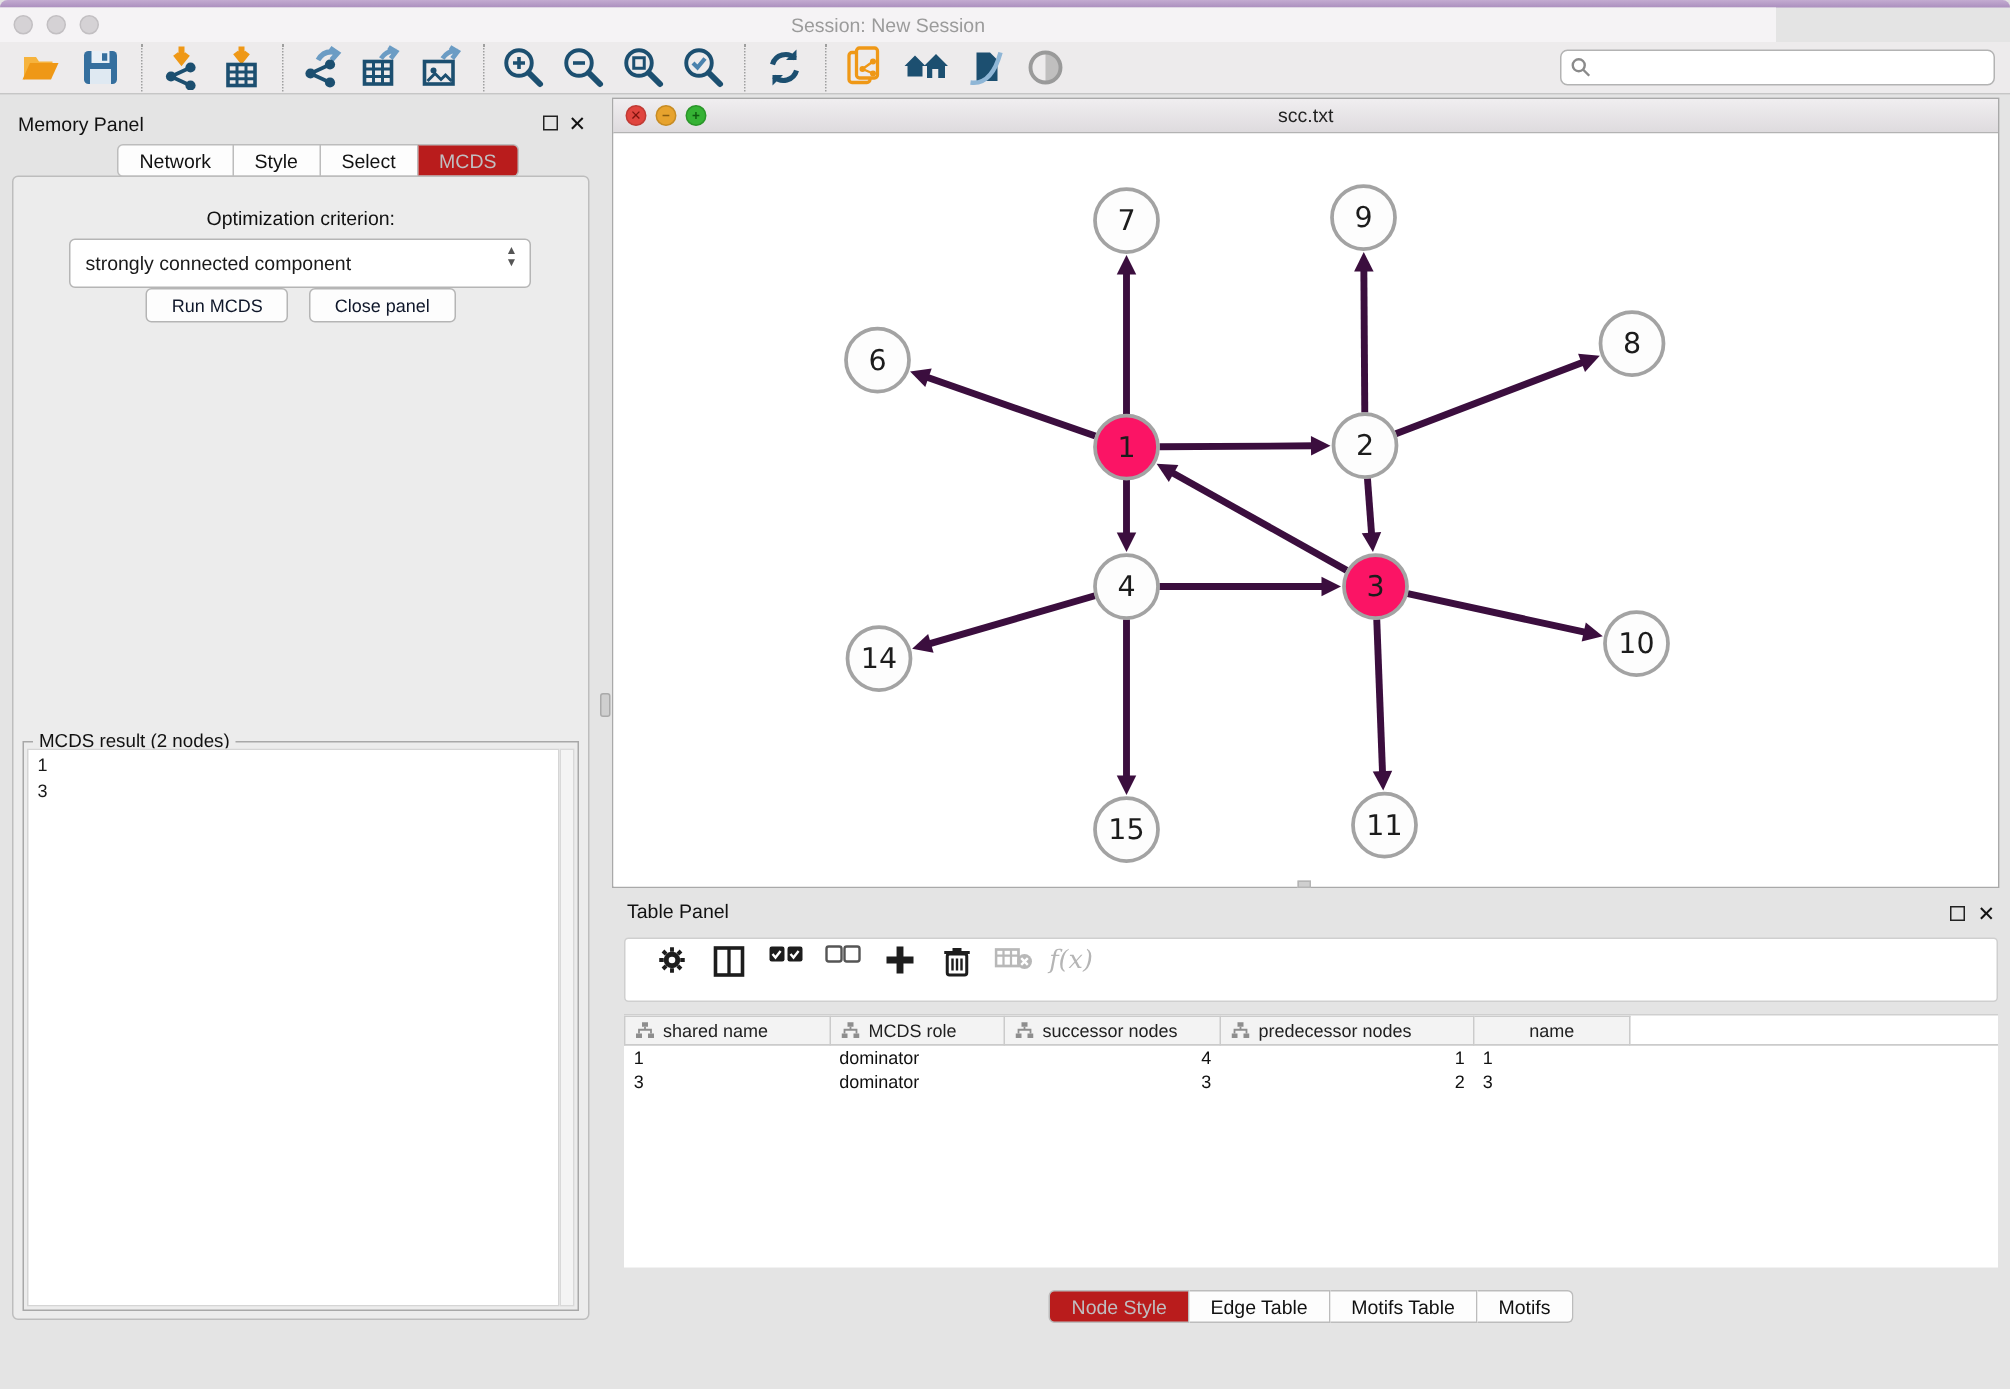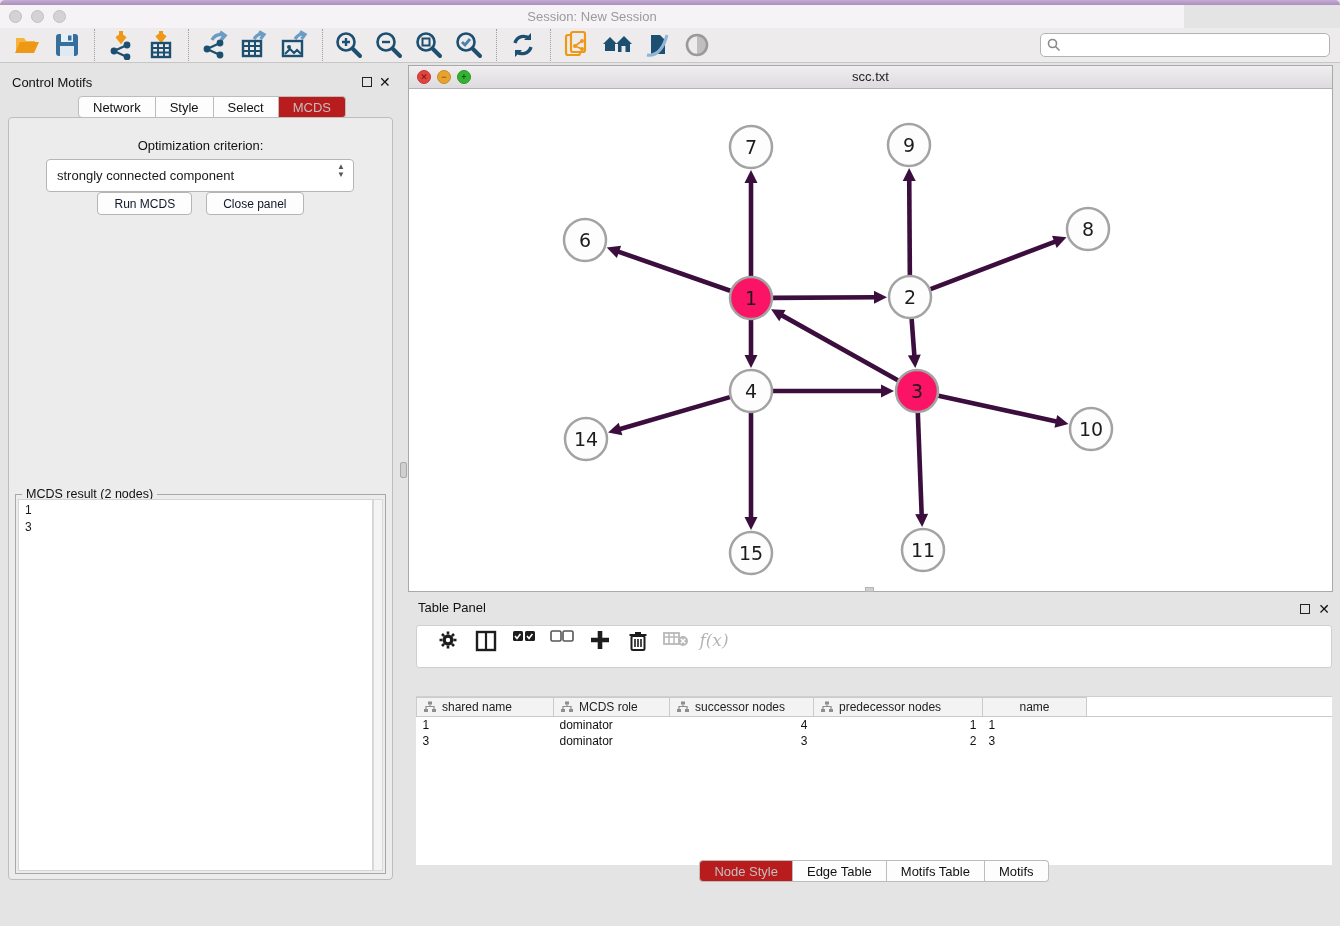--- a/index.html
+++ b/index.html
@@ -58,21 +58,21 @@
   .net-canvas { position:absolute; left:0; top:23px; width:923px; height:502px; background:#fff; }
   .net-grip { position:absolute; left:456px; bottom:-1px; width:9px; height:5px; background:#cfcfcf; border:1px solid #b5b5b5; }
 
   
   .table-panel { position:absolute; left:408px; top:595px; width:932px; height:295px; }
   .tp-header { position:absolute; left:0; top:5px; width:100%; height:20px; }
   .tp-title { margin-left:10px; font-size:13px; color:#111; }
   .tp-toolbar { position:absolute; left:8px; top:30px; width:916px; height:43px; background:#fff; border:1px solid #cfcfcf; border-radius:3px; display:flex; align-items:center; padding-left:14px; }
   .tp-btn { width:34px; height:34px; display:flex; align-items:flex-start; justify-content:center; margin-right:4px; }
   .fx { font-family:"DejaVu Serif",serif; font-style:italic; font-size:17px; color:#b5b5b5; }
-  .node-table { position:absolute; left:8px; top:81px; width:916px; height:169px; background:#fff; border-top:1px solid #cfcfcf; overflow:hidden;margin-top:20px; }
+  .node-table { position:absolute; left:8px; top:81px; width:916px; height:169px; background:#fff; border-top:1px solid #cfcfcf; overflow:hidden; }
   table.nt { border-collapse:collapse; table-layout:fixed; width:100%; }
   table.nt th { height:19px; background:#f3f3f3; border:1px solid #cbcbcb; font-weight:normal; font-size:12px; color:#222; text-align:left; padding:0; }
   table.nt th .th-inner { display:flex; align-items:center; gap:6px; padding-left:7px; }
   table.nt th.center .th-inner { justify-content:center; padding-left:0; }
   table.nt th.filler { background:transparent; border:none; border-bottom:1px solid #cbcbcb; }
   table.nt td { height:16px; font-size:12px; color:#111; padding:0 6px; white-space:nowrap; }
   td.c0, td.c1, td.c4 { text-align:left; }
   td.c2, td.c3 { text-align:right; }
   .tp-tabs { position:absolute; left:0; top:265px; width:100%; display:flex; justify-content:center; }
 
@@ -223,21 +223,21 @@
     <div class="search-wrap">
       <svg class="search-glass" width="14" height="14" viewBox="0 0 14 14">
           <circle cx="5.5" cy="5.5" r="4" fill="none" stroke="#8a8a8a" stroke-width="1.6"></circle>
           <path d="M8.5 8.5 L12.5 12.5" stroke="#8a8a8a" stroke-width="1.6"></path>
         </svg>
       <input class="search-input" type="text" placeholder="" style="">
     </div>
   </div>
 
   <div class="cp-header">
-    <span class="cp-title">Control Motifs</span>
+    <span class="cp-title">Memory Panel</span>
     <div class="panel-header-icons" style="right:352px; top:6px; position:absolute;">
       
     </div>
     <span class="icon-restore" style="position:absolute; left:362px; top:7px;"></span>
     <span class="icon-close" style="position:absolute; left:379px; top:7px;">✕</span>
   </div>
   <div class="tabstrip cp-tabs">
     <div class="tab first">Network</div>
     <div class="tab">Style</div>
     <div class="tab">Select</div>

